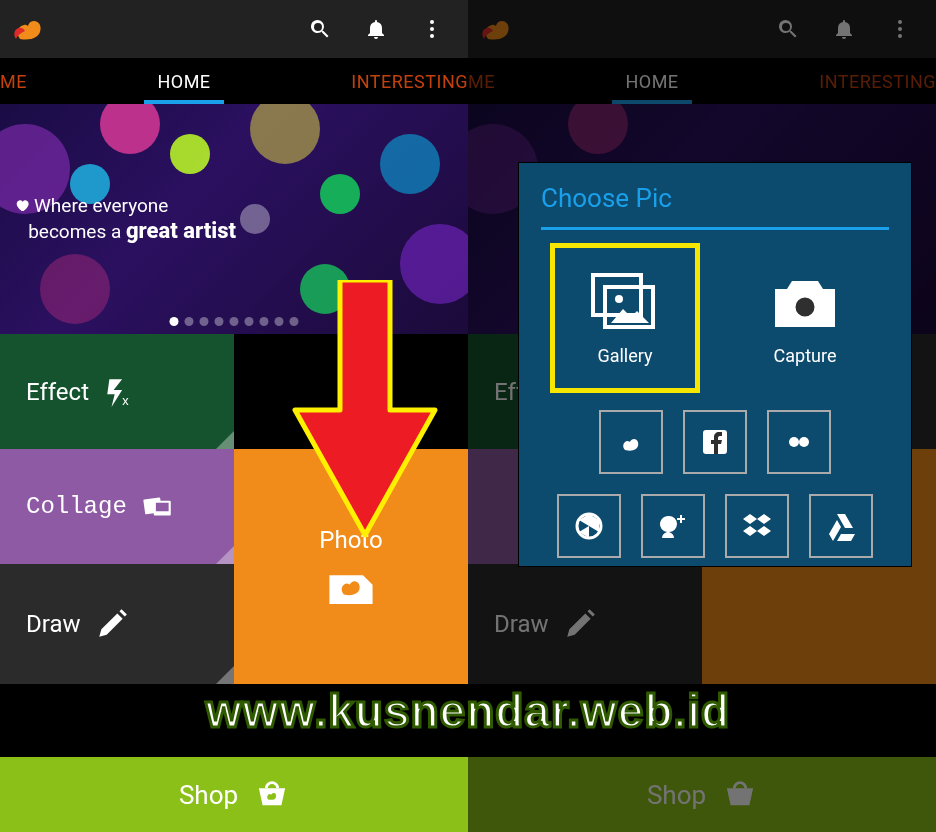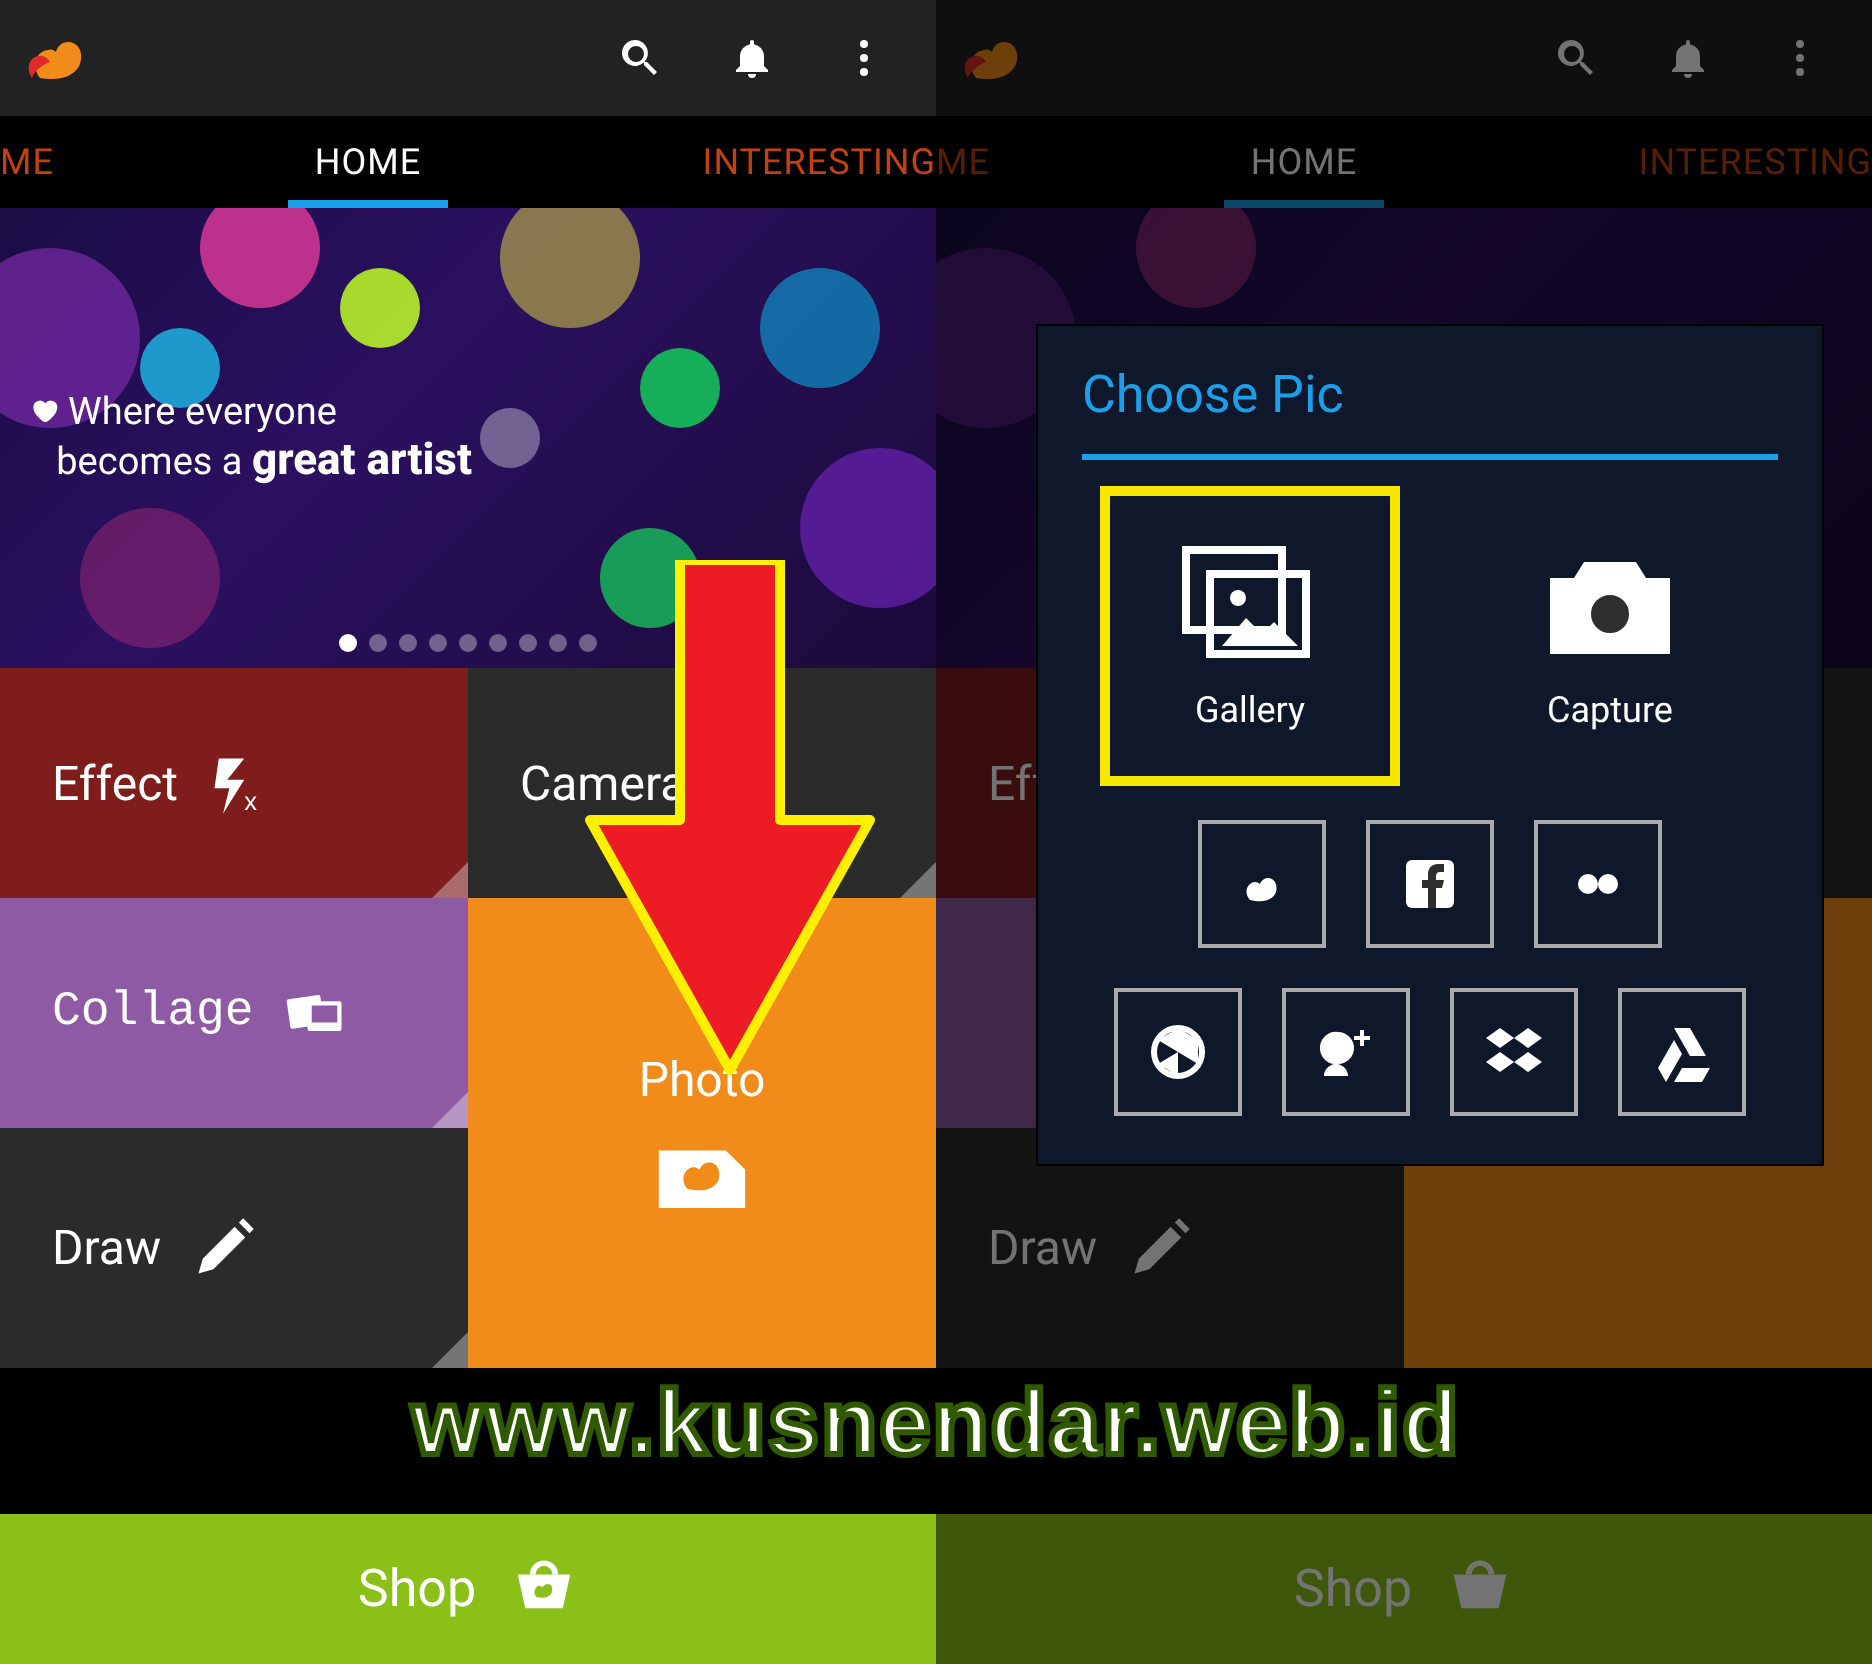--- a/index.html
+++ b/index.html
@@ -32,33 +32,33 @@
   .pager .dot.active{ background:#fff; }
 
   
   .bok { position:absolute; border-radius:50%; filter: blur(.3px); }
 
   
   .grid { position:relative; height: calc(832px - 58px - 46px - 230px - 75px); }
   .tile { position:absolute; color:#fff; font-size:24px; display:flex; align-items:center; gap:14px; padding-left:26px; }
   .tile .ticon { width:34px; height:34px; }
   .tile .tcorner { position:absolute; right:0; bottom:0; width:0; height:0; border-left:18px solid transparent; border-bottom:18px solid rgba(255,255,255,.35); }
-  .t-effect  { left:0;   top:0;   width:234px; height:115px; background:#7f1d1d; }
+  .t-effect  { left:0;   top:0;   width:234px; height:115px; background:#14532d; }
   .t-camera  { left:234px;top:0;   width:234px; height:115px; background:#2b2b2b; }
   .t-collage { left:0;   top:115px;width:234px; height:115px; background:#8e5aa3;font-family:Liberation Mono, monospace; }
   .t-draw    { left:0;   top:230px;width:234px; height:120px; background:#2b2b2b; }
   .t-photo   { left:234px;top:115px;width:234px; height:235px; background:#f18c1a; display:flex; flex-direction:column; justify-content:center; align-items:center; gap:14px; padding-left:0; }
   .t-photo .ticon { width:48px; height:40px; }
 
   
   .shopbar { position:absolute; left:0; right:0; bottom:0; height:75px; background:#8bc019; display:flex; align-items:center; justify-content:center; gap:17px; color:#fff; font-size:26px; }
 
   
   .overlay { position:absolute; inset:0; background:rgba(0,0,0,.55); z-index:5; }
-  .dialog { position:absolute; left:50px; right:24px; top:162px; background:#0f172a; border:1px solid #000; padding:20px 22px 24px 22px; z-index:6; color:#fff; }
+  .dialog { position:absolute; left:50px; right:24px; top:162px; background:#0c4a6e; border:1px solid #000; padding:20px 22px 8px 22px; z-index:6; color:#fff; }
   .dialog h3 { color:#1aa0ea; font-weight:400; font-size:26px; margin-bottom:14px; }
   .dialog .rule { height:3px; background:#1aa0ea; margin-bottom:18px; }
   .row1 { display:flex; gap:40px; justify-content:center; margin-bottom:22px; }
   .big { width:140px; height:140px; display:flex; flex-direction:column; align-items:center; justify-content:center; gap:10px; font-size:18px; }
   .big.highlight { outline:5px solid #f6e600; outline-offset:0; }
   .big svg { width:72px; height:64px; fill:#fff; }
   .row2, .row3 { display:flex; gap:20px; justify-content:center; }
   .row2 { margin-bottom:20px; }
   .small { width:64px; height:64px; border:2px solid #aaa; display:flex; align-items:center; justify-content:center; }
   .small svg { width:32px; height:32px; fill:#fff; }
@@ -139,29 +139,20 @@
 
     <div class="grid">
       <div class="tile t-effect">
         <span>Effect</span>
         <span class="ticon"><svg viewBox="0 0 32 32" fill="#fff">
               <path d="M6 4h12l-8 10h8L8 30l3-12H4z"></path>
               <text x="18" y="28" font-size="12" fill="#fff" font-family="Arial">x</text>
             </svg></span>
         <span class="tcorner"></span>
       </div>
-      <div class="tile t-camera">
-        <span>Camera</span>
-        <span class="ticon"><svg viewBox="0 0 32 32" fill="#fff">
-              <path d="M4 10h5l2-3h10l2 3h5v16H4z"></path>
-              <circle cx="16" cy="18" r="5" fill="#2b2b2b"></circle>
-              <circle cx="16" cy="18" r="5" fill="none" stroke="#fff" stroke-width="3"></circle>
-            </svg></span>
-        <span class="tcorner"></span>
-      </div>
       <div class="tile t-collage">
         <span>Collage</span>
         <span class="ticon"><svg viewBox="0 0 32 32" fill="#fff">
               <rect x="3" y="8" width="16" height="14" rx="1" transform="rotate(-8 11 15)"></rect>
               <rect x="12" y="10" width="16" height="14" rx="1" fill="#fff"></rect>
               <rect x="14" y="12" width="12" height="8" fill="#8e5aa3"></rect>
             </svg></span>
         <span class="tcorner"></span>
       </div>
       <div class="tile t-photo">

